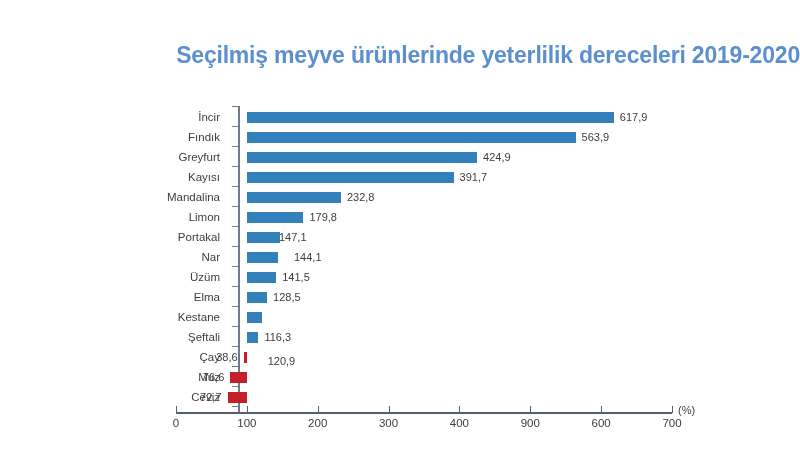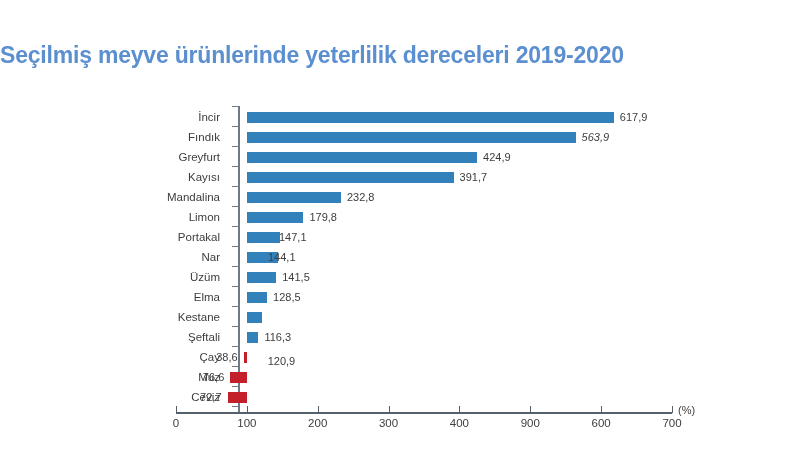--- a/index.html
+++ b/index.html
@@ -13,21 +13,21 @@
     font-family: "Liberation Sans", sans-serif;
     position: relative;
     overflow: hidden;
   }
 
   #chart-title {
     position: absolute;
     left: 0;
     top: 42px;
     width: 800px;
-    text-align: left;
+    text-align: right;
     font-size: 23px;
     font-weight: bold;
     color: #5b8fd0;
     letter-spacing: -0.2px;
     white-space: nowrap;
   }
 
   #plot-area {
     position: absolute;
     left: 0;
@@ -131,21 +131,21 @@
   <div id="x-axis-line"></div>
   <div id="rows-container">
       <div class="row" style="top: 108px;">
         <div class="cat-label">İncir</div>
         <div class="bar pos" style="left: 246.857px; width: 366.969px;"></div>
         <div class="val-label right" style="left: 619.826px;">617,9</div>
       </div>
       <div class="row" style="top: 128px;">
         <div class="cat-label">Fındık</div>
         <div class="bar pos" style="left: 246.857px; width: 328.706px;"></div>
-        <div class="val-label right" style="left: 581.563px; font-style: italic;">563,9</div>
+        <div class="val-label right" style="left: 581.563px;">563,9</div>
       </div>
       <div class="row" style="top: 148px;">
         <div class="cat-label">Greyfurt</div>
         <div class="bar pos" style="left: 246.857px; width: 230.215px;"></div>
         <div class="val-label right" style="left: 483.072px;">424,9</div>
       </div>
       <div class="row" style="top: 168px;">
         <div class="cat-label">Kayısı</div>
         <div class="bar pos" style="left: 246.857px; width: 206.69px;"></div>
         <div class="val-label right" style="left: 459.547px;">391,7</div>
@@ -161,21 +161,21 @@
         <div class="val-label right" style="left: 309.401px;">179,8</div>
       </div>
       <div class="row" style="top: 228px;">
         <div class="cat-label">Portakal</div>
         <div class="bar pos" style="left: 246.857px; width: 33.3737px;"></div>
         <div class="val-label right" style="left: 279px;">147,1</div>
       </div>
       <div class="row" style="top: 248px;">
         <div class="cat-label">Nar</div>
         <div class="bar pos" style="left: 246.857px; width: 31.248px;"></div>
-        <div class="val-label right" style="left: 268px;">144,1</div>
+        <div class="val-label right" style="left: 294px;">144,1</div>
       </div>
       <div class="row" style="top: 268px;">
         <div class="cat-label">Üzüm</div>
         <div class="bar pos" style="left: 246.857px; width: 29.4057px;"></div>
         <div class="val-label right" style="left: 282.263px;">141,5</div>
       </div>
       <div class="row" style="top: 288px;">
         <div class="cat-label">Elma</div>
         <div class="bar pos" style="left: 246.857px; width: 20.1943px;"></div>
         <div class="val-label right" style="left: 273.051px;">128,5</div>

